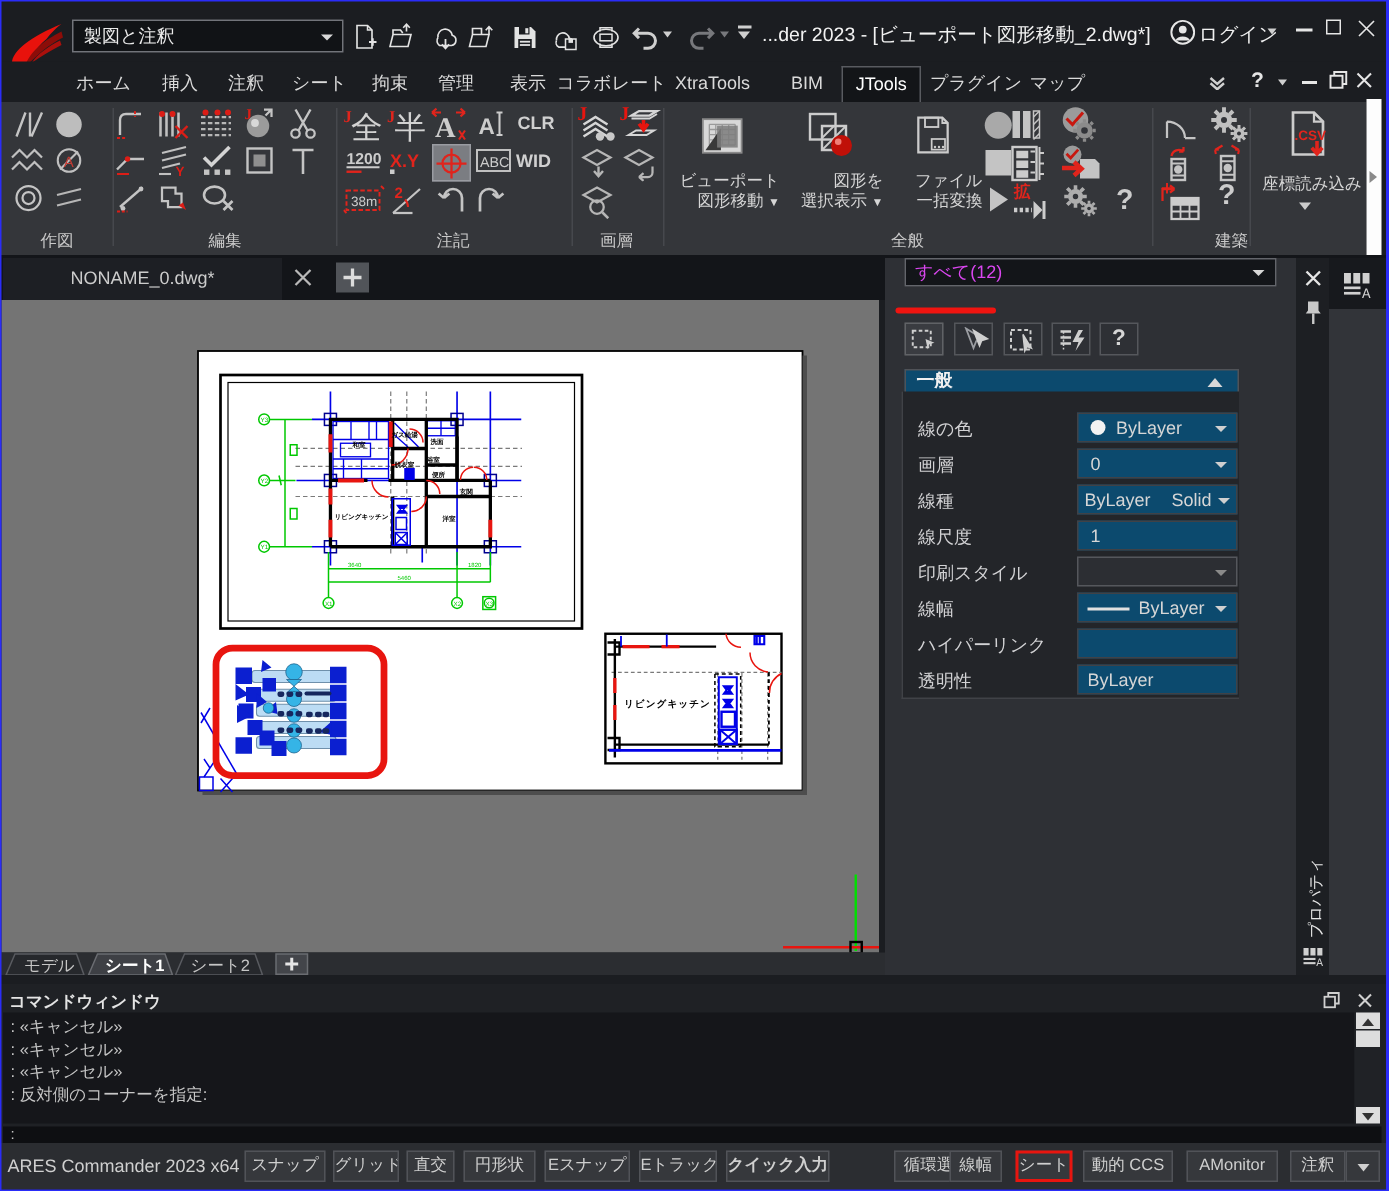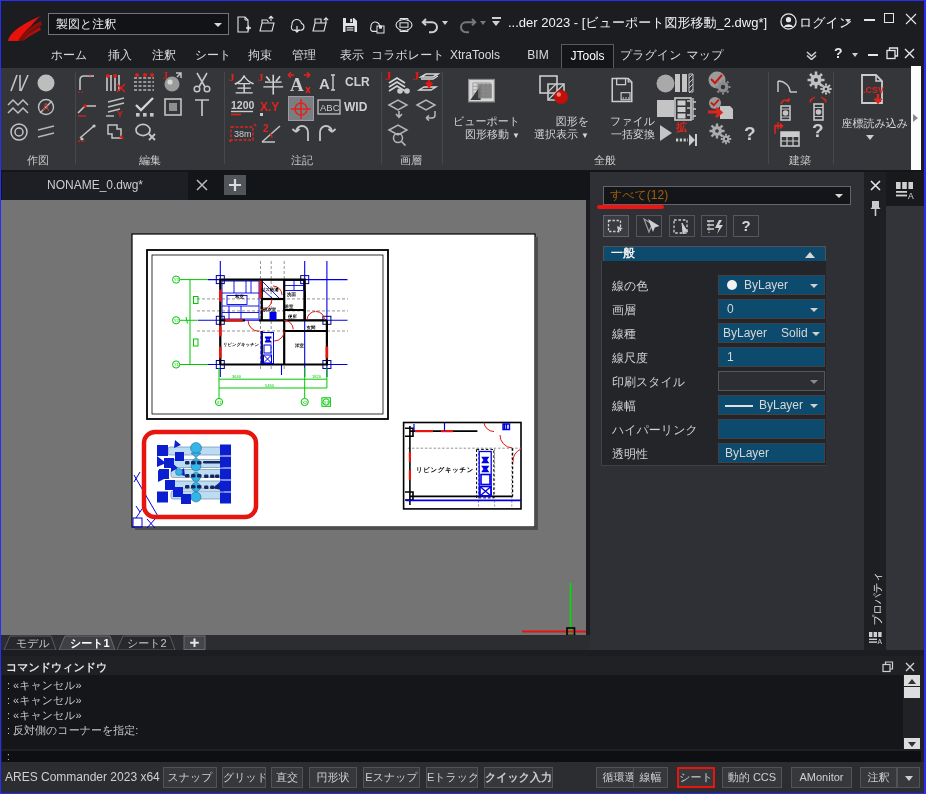--- a/index.html
+++ b/index.html
@@ -144,21 +144,21 @@
   <div class="gsep" style="left:224px"></div>
   <div class="gsep" style="left:381px"></div>
   <div class="gsep" style="left:442px"></div>
   <div class="gsep" style="left:768px"></div>
   <div class="gsep" style="left:833px"></div>
   <div class="glabel" style="left:8px;width:60px;">作図</div>
   <div class="glabel" style="left:118px;width:64px;">編集</div>
   <div class="glabel" style="left:270px;width:64px;text-align:center;">注記</div>
   <div class="glabel" style="left:379px;width:64px;">画層</div>
   <div class="glabel" style="left:573px;width:64px;">全般</div>
-  <div class="glabel" style="left:768px;width:64px;">建築</div>
+  <div class="glabel" style="left:768px;width:64px;text-align:right;">建築</div>
 
   <svg class="icn" style="left:7px;top:4px" width="24" height="22" viewBox="0 0 24 22">
         <path d="M4 19 L10 3 M13 3 V19 M14 19 L21 3" stroke="#c4c4c4" stroke-width="1.6" fill="none"></path>
       </svg>
   <svg class="icn" style="left:35px;top:4px" width="22" height="22" viewBox="0 0 22 22">
         <circle cx="11" cy="11" r="8.5" fill="#bdbdbd"></circle>
       </svg>
   <svg class="icn" style="left:6px;top:29px" width="24" height="20" viewBox="0 0 24 20">
         <path d="M2 8 L7 3 L12 8 L17 3 L22 8 M2 16 L7 11 L12 16 L17 11 L22 16" stroke="#c0c0c0" stroke-width="1.5" fill="none"></path>
       </svg>
@@ -713,21 +713,21 @@
       </g>
       <rect x="143" y="232" width="112" height="85" fill="none" stroke="#e8150f" stroke-width="4.5" rx="11"></rect>
     </g>
 
     <line x1="569.5" y1="383" x2="569.5" y2="434" stroke="#00e000" stroke-width="1.6"></line>
     <line x1="521" y1="431.5" x2="585" y2="431.5" stroke="#e8150f" stroke-width="1.8"></line>
     <rect x="566" y="428" width="7.5" height="7.5" fill="none" stroke="#000" stroke-width="1.6"></rect>
   </svg>
 </div>
 <div id="rightpanel">
-  <div class="abs" style="left:13px;top:14px;width:248px;height:19px;background:#131519;border:1px solid #63656b;color:#a16207;font-size:12px;line-height:17px;padding-left:6px;">すべて(12)
+  <div class="abs" style="left:13px;top:0;width:248px;height:19px;background:#131519;border:1px solid #63656b;color:#d946ef;font-size:12px;line-height:17px;padding-left:6px;">すべて(12)
     <span class="abs" style="right:7px;top:7px;width:0;height:0;border-left:4px solid transparent;border-right:4px solid transparent;border-top:4.5px solid #d8d8d8;"></span></div>
   <div class="abs" style="left:7px;top:33px;width:67px;height:4px;background:#f01410;border-radius:2px;"></div>
   <div class="abs" style="left:13px;top:43px;width:26px;height:22px;border:1px solid #606266;background:#3a3c41;">
         <svg style="position:absolute;left:3px;top:2px" width="19" height="17" viewBox="0 0 19 17">
           <rect x="1.5" y="2.5" width="12" height="11" fill="none" stroke="#cfcfcf" stroke-width="1.3" stroke-dasharray="2.4 1.6"></rect>
           <path d="M10 8 l6 2.5 l-3.5 1 l-1 3.5 z" fill="#cfcfcf"></path>
         </svg>
       </div>
   <div class="abs" style="left:46px;top:43px;width:26px;height:22px;border:1px solid #54565b;">
         <svg style="position:absolute;left:3px;top:2px" width="20" height="18" viewBox="0 0 20 18">

